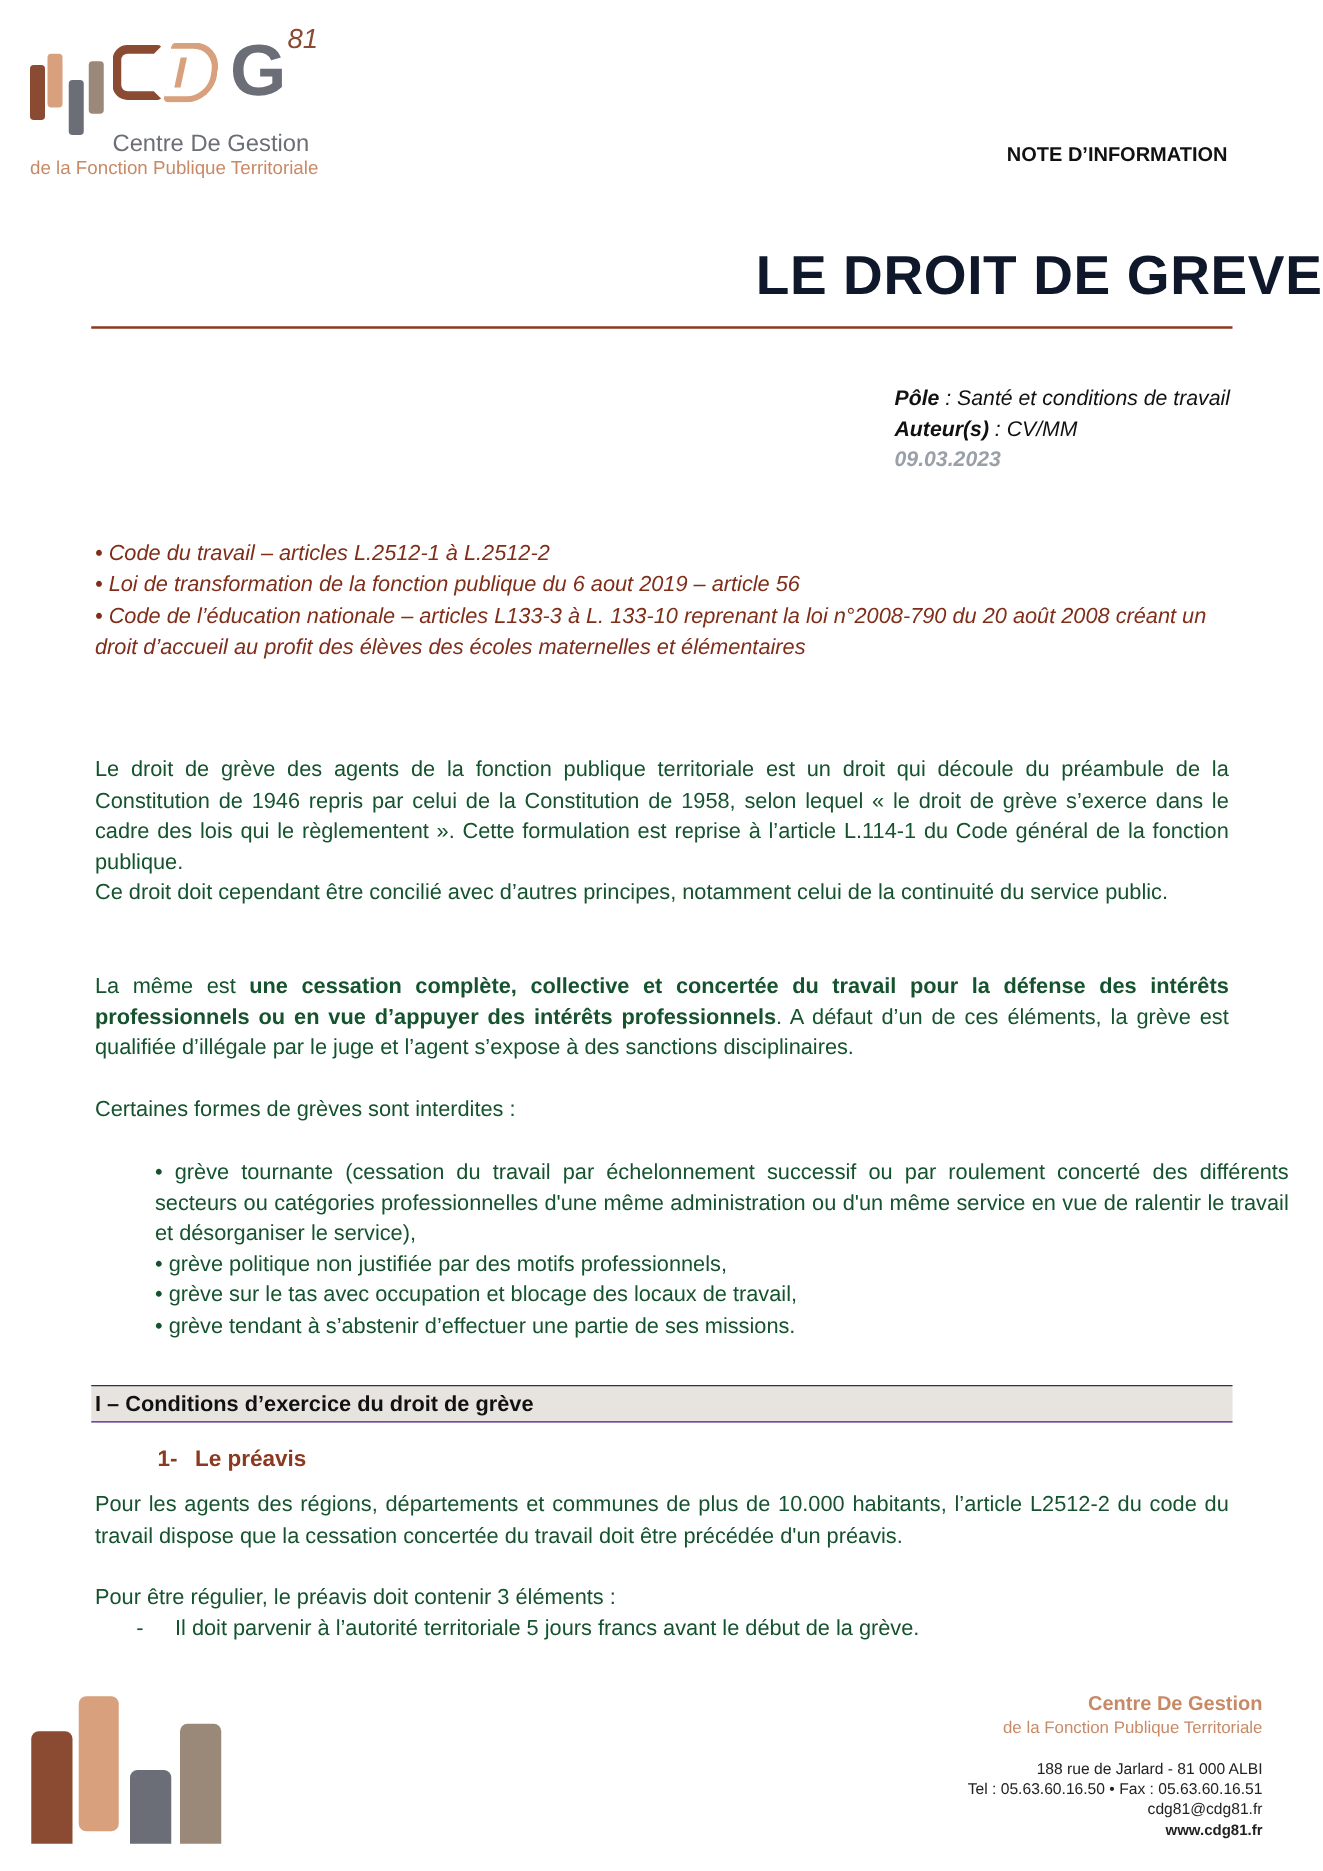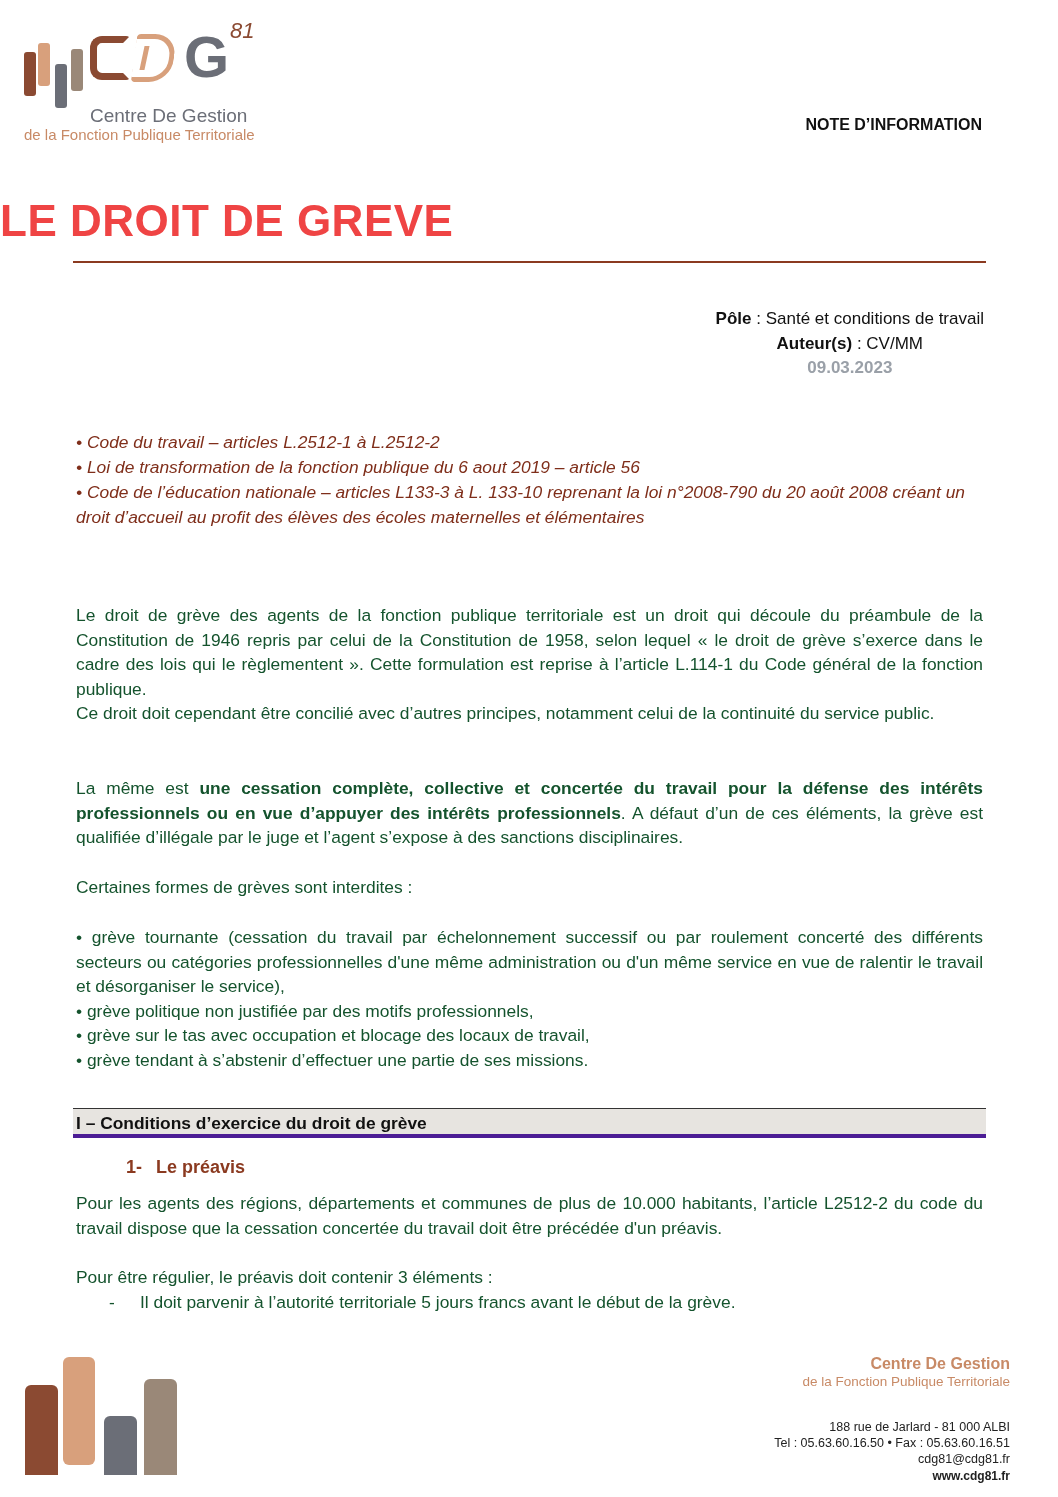--- a/index.html
+++ b/index.html
@@ -13,53 +13,53 @@
   .logo .letters { position: absolute; left: 68px; top: 0px; height: 52px; }
   .logo .l1 { position:absolute; left:0; top:4px; width:40px; height:44px; border:7px solid #8b4a32; border-radius: 12px 4px 4px 12px; border-right-color: transparent; box-sizing:border-box; }
   .logo .l2 { position:absolute; left:44px; top:2px; width:40px; height:48px; border:5px solid #d8a07c; border-radius: 4px 22px 22px 4px; border-left: none; box-sizing:border-box; transform: skewX(-8deg); }
   .logo .l2i { position:absolute; left:52px; top:14px; width:5px; height:24px; background:#d8a07c; transform: skewX(-12deg); }
   .logo .l3 { position:absolute; left:94px; top:-4px; font-size:58px; font-weight:bold; color:#6b6e77; line-height:58px; }
   .logo .l81 { position:absolute; left:140px; top:-14px; font-size:22px; font-style:italic; color:#8b4a32; }
   .logo .t1 { position:absolute; left:68px; top:73px; font-size:19px; color:#6b6e77; white-space:nowrap; }
   .logo .t2 { position:absolute; left:2px; top:94px; font-size:15px; color:#c88a66; white-space:nowrap; }
 
   .note-label { right: 76px; top: 116px; font-size: 16px; font-weight: bold; color: #111; margin-left: 36px; }
-  .title { left: 0; width: 1058px; top: 196px; text-align: left; font-size: 44px; font-weight: bold; color: #ef4444; letter-spacing: 0.5px; }
+  .title { left: 0; width: 1058px; top: 196px; text-align: right; font-size: 44px; font-weight: bold; color: #0f172a; letter-spacing: 0.5px; }
   .title-rule { left: 73px; width: 913px; top: 261px; height: 2px; background: #8b3a20; }
 
-  .meta { right: 74px; top: 307px; text-align: center; font-size: 17px; line-height: 24.5px; }
+  .meta { right: 74px; top: 307px; text-align: left; font-size: 17px; font-style: italic; line-height: 24.5px; }
   .meta b { font-weight: bold; }
   .meta .date { color: #9aa0a8; font-weight: bold; }
 
   .refs { left: 76px; top: 430px; width: 915px; font-size: 17.4px; font-style: italic; color: #7f2e1a; line-height: 25px; }
 
   .body { left: 76px; width: 907px; font-size: 17.4px; line-height: 24.6px; color: #14532d; text-align: justify; }
   .p1 { top: 603px; }
   .p2 { top: 776px; }
   .p3 { top: 875px; }
-  .p4 { top: 925px; }
+  .p4 { top: 925px; margin-left: 48px; }
   .body p { margin: 0; }
 
-  .section-bar { left: 73px; width: 913px; top: 1108px; height: 30px; background: #e7e4e0; border-top: 1px solid #333; border-bottom: 4px solid #4c1d95; box-sizing: border-box; }
+  .section-bar { left: 73px; width: 913px; top: 1108px; height: 30px; background: #e7e4e0; border-top: 1px solid #333; border-bottom: 1px solid #4c1d95; box-sizing: border-box; }
   .section-bar span { position: absolute; left: 3px; top: 4px; font-size: 17.4px; font-weight: bold; color: #111; }
 
   .subhead { left: 126px; top: 1157px; font-size: 18px; font-weight: bold; color: #8b3a20; }
   .subhead .num { margin-right: 14px; }
 
   .p5 { top: 1191px; }
   .p6 { top: 1265px; }
   .dash-item { position: relative; padding-left: 64px; }
   .dash-item .dash { position: absolute; left: 33px; }
 
   
   .fbar { position: absolute; border-radius: 6px 6px 0 0; }
   .footer-text { right: 48px; top: 1355px; text-align: right; }
   .ft1 { font-size: 16px; font-weight: bold; color: #c88a66; }
   .ft2 { font-size: 13.5px; color: #c88a66; margin-top: 1px; }
-  .ft3 { font-size: 12.5px; color: #222; margin-top: 30px; line-height: 16px; }
+  .ft3 { font-size: 12.5px; color: #222; margin-top: 18px; line-height: 16px; }
   .ft4 { font-size: 12px; font-weight: bold; color: #222; margin-top: 2px; }
 </style>
 </head>
 <body>
 
 <div class="abs logo">
   <div class="bar" style="left:2px;top:20px;width:12px;height:44px;background:#8b4a32;"></div>
   <div class="bar" style="left:16px;top:11px;width:12px;height:43px;background:#d8a07c;"></div>
   <div class="bar" style="left:33px;top:32px;width:12px;height:44px;background:#6b6e77;"></div>
   <div class="bar" style="left:49px;top:17px;width:12px;height:42px;background:#9a8878;"></div>

